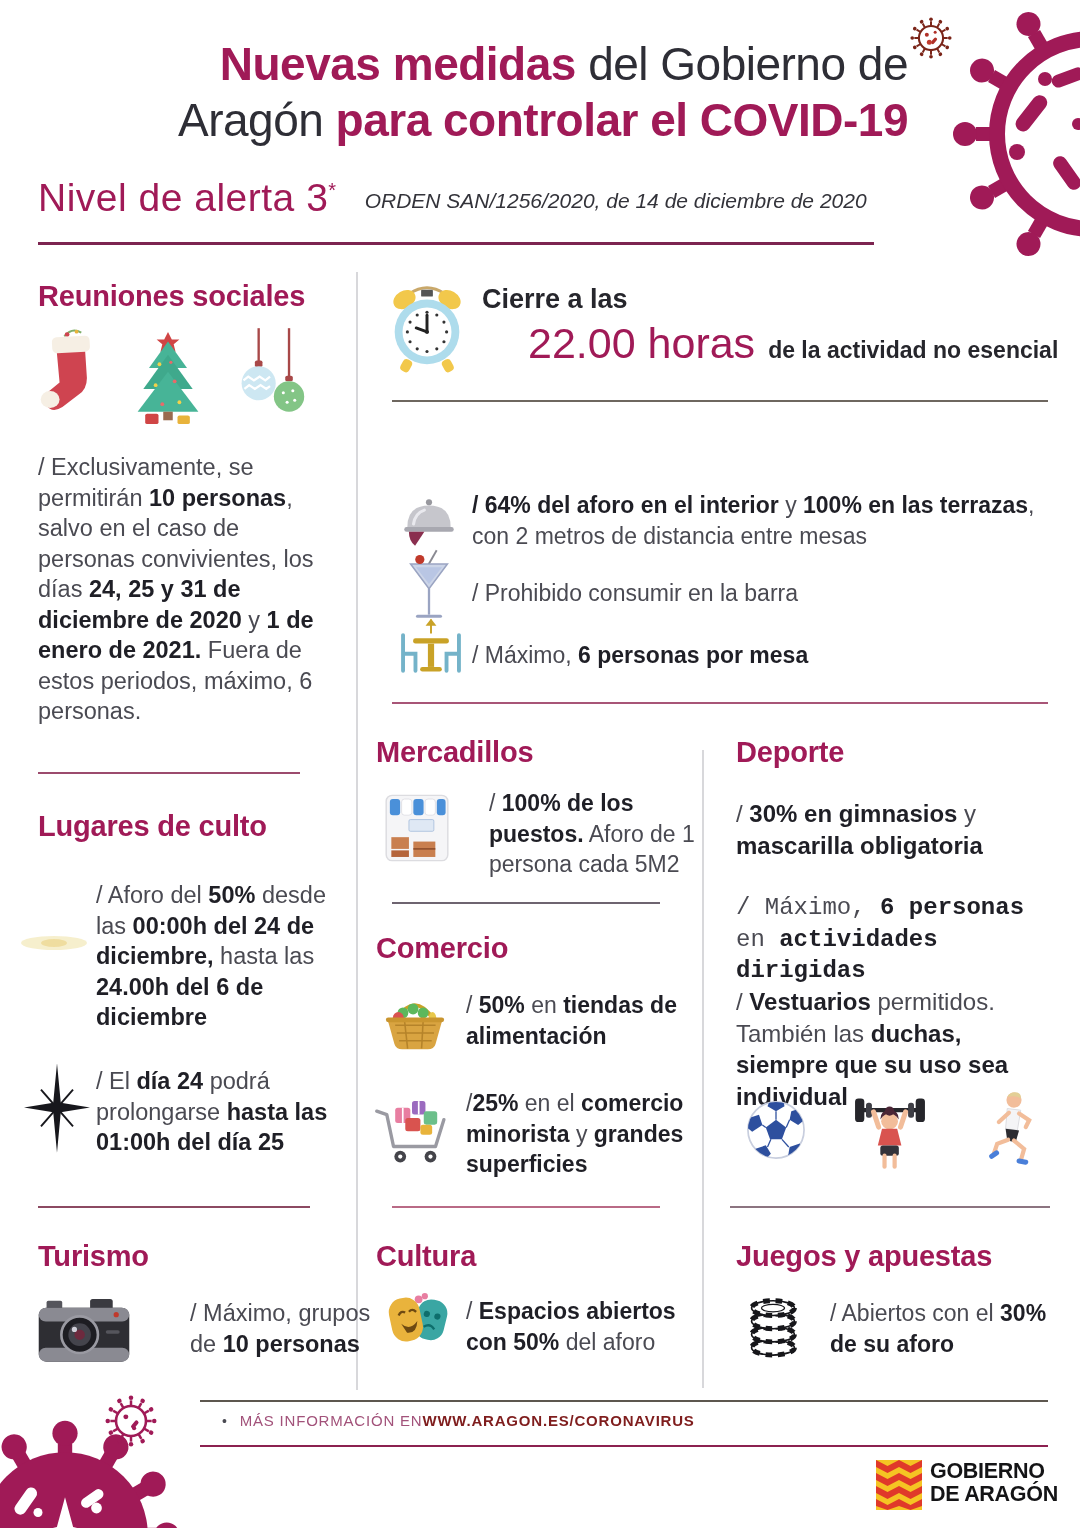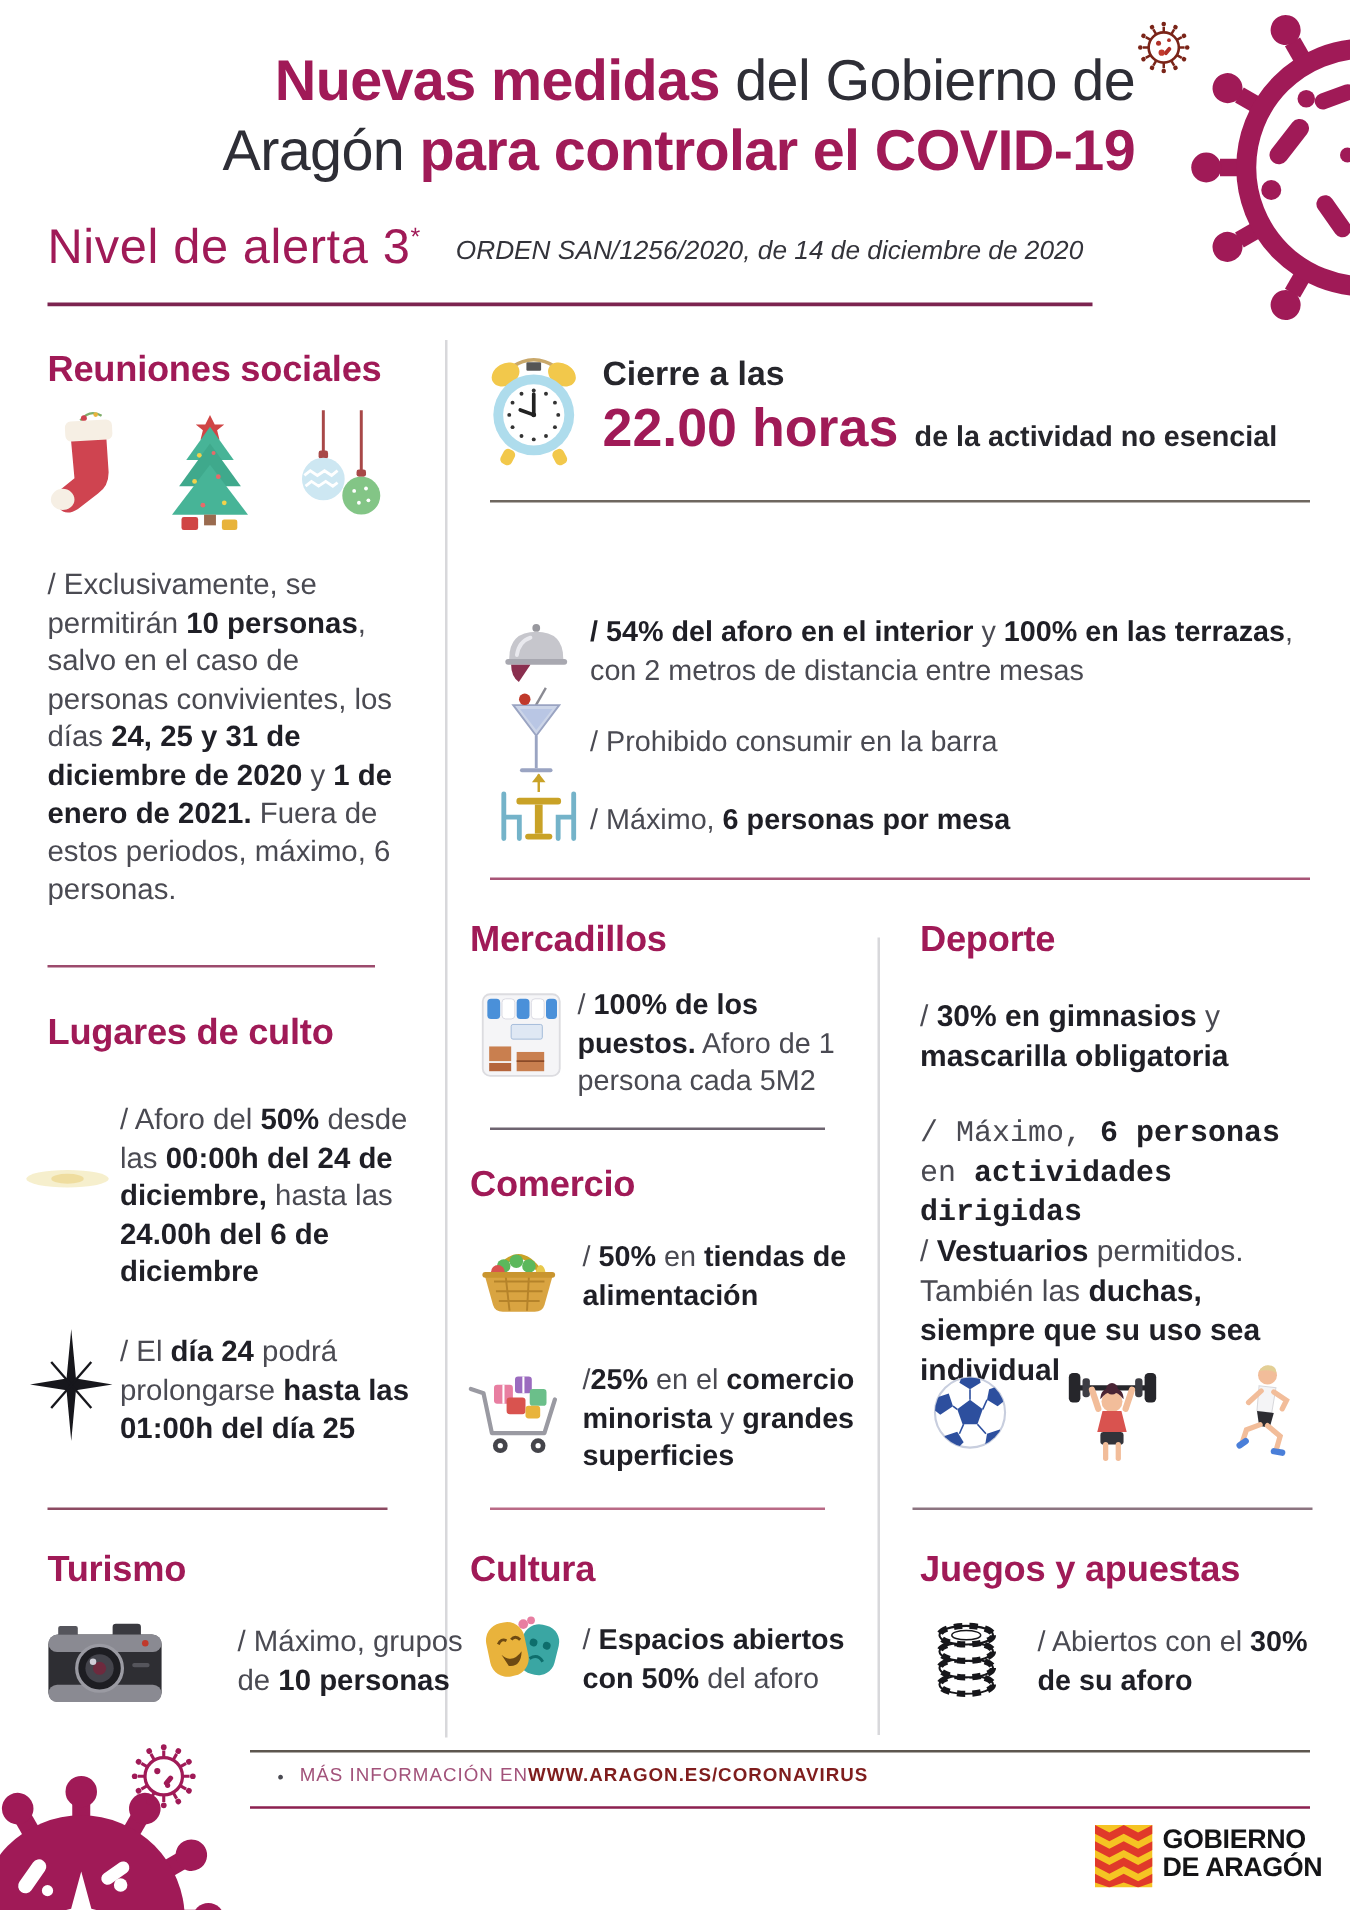--- a/index.html
+++ b/index.html
@@ -19,21 +19,21 @@
   .h-sec{font-size:29px;font-weight:800;color:var(--accent);letter-spacing:-0.2px;}
   .rich{color:var(--body-text);}
   .rich .b{font-weight:700;color:var(--bold-text);}
   .t-left{font-size:23.5px;line-height:1.3;}
   .t-mid{font-size:23px;line-height:1.33;}
   .t-dep{font-size:24px;line-height:1.32;}
   .hr{height:2px;}
   .vr{width:2px;background:var(--divider-gray);}
   .cierre-lead{font-size:27px;font-weight:700;color:#26262C;}
   .cierre-line2{display:flex;align-items:baseline;gap:13px;margin-top:4px;}
-  .cierre-time{font-size:43px;font-weight:700;color:var(--accent);}
+  .cierre-time{font-size:43px;font-weight:400;color:var(--accent);margin-left:46px;}
   .cierre-tail{font-size:23px;font-weight:700;color:#26262C;}
   .finfo{display:flex;align-items:center;font-size:15px;letter-spacing:0.8px;color:#A2527A;}
   .finfo .dot{color:#4A4A52;margin-right:12px;font-size:14px;}
   .finfo .url{font-weight:700;color:#7f1d1d;}
   .logo{display:flex;align-items:flex-start;gap:8px;}
   .logo-text{font-size:21.5px;font-weight:800;line-height:1.05;color:#141416;letter-spacing:-0.3px;}
 </style>
 </head>
 <body>
 
@@ -224,21 +224,21 @@
   <div class="abs hr" style="left:392px;top:400px;width:656px;background:#6E675F;"></div>
 
 
   <svg class="abs" style="left:398px;top:490px;" width="62" height="58" viewBox="0 0 80 75">
     <circle cx="40" cy="16" r="4" fill="#98989E"></circle>
     <path d="M12 48 Q12 20 40 20 Q68 20 68 48 Z" fill="#C6C6CC"></path>
     <path d="M20 44 Q22 30 34 26" stroke="#E9E9EE" stroke-width="4" fill="none" stroke-linecap="round"></path>
     <rect x="8" y="48" width="64" height="6" rx="3" fill="#A8A8B0"></rect>
     <path d="M14 54 L34 54 L22 72 Q14 66 14 54 Z" fill="#8A2F4F"></path>
   </svg>
-  <div class="abs rich t-mid" style="left:472px;top:490px;width:580px;"><span class="b">/ 54% del aforo en el interior</span><span> y </span><span class="b">100% en las terrazas</span><span>, con 2 metros de distancia entre mesas</span></div>
+  <div class="abs rich t-mid" style="left:472px;top:490px;width:580px;"><span class="b">/ 64% del aforo en el interior</span><span> y </span><span class="b">100% en las terrazas</span><span>, con 2 metros de distancia entre mesas</span></div>
 
   <svg class="abs" style="left:406px;top:548px;" width="46" height="82" viewBox="0 0 60 105">
     <line x1="40" y1="2" x2="24" y2="30" stroke="#8A8A92" stroke-width="2.5"></line>
     <polygon points="6,20 54,20 30,52" fill="#CCD5E8" stroke="#9AA4C2" stroke-width="2"></polygon>
     <polygon points="13,24 47,24 30,46" fill="#B9C6E4"></polygon>
     <circle cx="18" cy="14" r="6" fill="#C0392B"></circle>
     <line x1="30" y1="52" x2="30" y2="86" stroke="#9AA4C2" stroke-width="3"></line>
     <line x1="15" y1="88" x2="45" y2="88" stroke="#9AA4C2" stroke-width="4" stroke-linecap="round"></line>
   </svg>
   <div class="abs rich t-mid" style="left:472px;top:578px;width:580px;"><span>/ Prohibido consumir en la barra</span></div>
@@ -263,21 +263,21 @@
     <rect x="24" y="8" width="14" height="22" rx="4" fill="#FFFFFF" stroke="#D8D8E0"></rect>
     <rect x="40" y="8" width="14" height="22" rx="4" fill="#4A90D9"></rect>
     <rect x="56" y="8" width="14" height="22" rx="4" fill="#FFFFFF" stroke="#D8D8E0"></rect>
     <rect x="72" y="8" width="12" height="22" rx="4" fill="#4A90D9"></rect>
     <rect x="34" y="36" width="34" height="16" rx="2" fill="#DFE8F4" stroke="#9FB8D8"></rect>
     <rect x="10" y="60" width="24" height="16" fill="#C97F4F"></rect>
     <rect x="10" y="78" width="24" height="9" fill="#B5653C"></rect>
     <rect x="40" y="66" width="30" height="21" fill="#C97F4F"></rect>
     <line x1="40" y1="76" x2="70" y2="76" stroke="#8A4A28" stroke-width="2"></line>
   </svg>
-  <div class="abs rich t-mid" style="left:462px;top:788px;width:228px;"><span>/ </span><span class="b">100% de los puestos.</span><span> Aforo de 1 persona cada 5M2</span></div>
+  <div class="abs rich t-mid" style="left:489px;top:788px;width:228px;"><span>/ </span><span class="b">100% de los puestos.</span><span> Aforo de 1 persona cada 5M2</span></div>
 
   <div class="abs hr" style="left:392px;top:902px;width:268px;background:#6E6470;"></div>
 
   <div class="abs h-sec" style="left:376px;top:932px;">Comercio</div>
   <svg class="abs" style="left:378px;top:988px;" width="74" height="66" viewBox="0 0 95 85">
     <path d="M24 40 Q47 4 71 40" stroke="#C9A227" stroke-width="5" fill="none"></path>
     <circle cx="32" cy="32" r="7" fill="#5CB85C"></circle>
       <circle cx="45" cy="27" r="7" fill="#5CB85C"></circle>
       <circle cx="58" cy="32" r="7" fill="#5CB85C"></circle>
     <circle cx="26" cy="38" r="7" fill="#D9534F"></circle>

